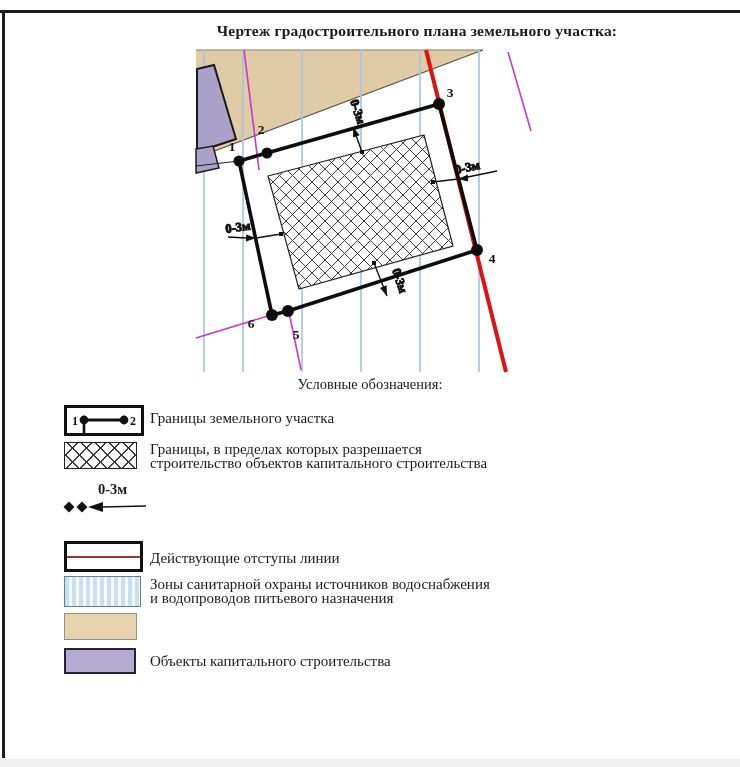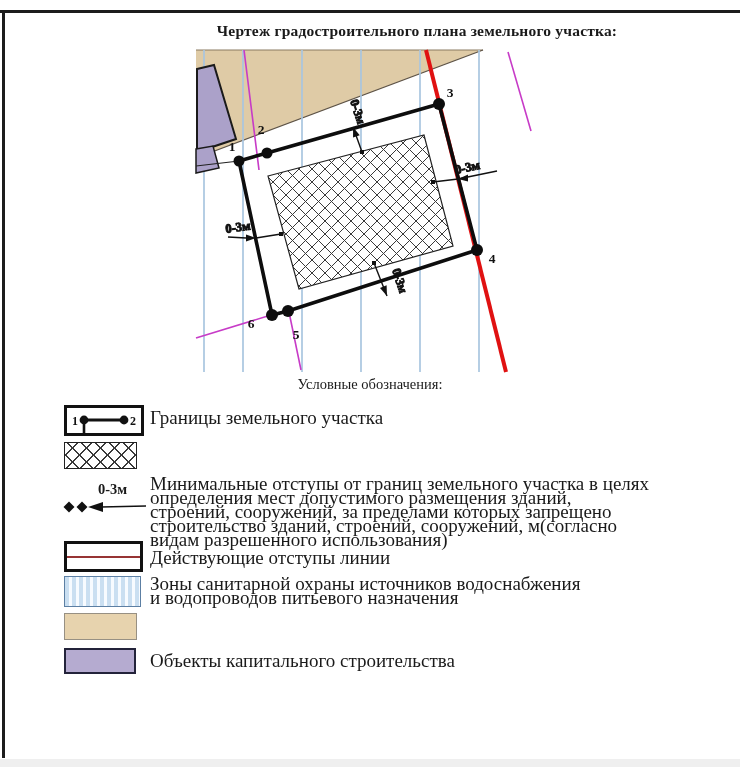--- a/index.html
+++ b/index.html
@@ -5,21 +5,21 @@
   html,body{margin:0;padding:0;background:#ffffff;}
   .page{position:relative;width:740px;height:767px;background:#ffffff;overflow:hidden;
         font-family:"Liberation Serif",serif;color:#1a1a1a;}
   .border-top{position:absolute;left:0;top:10px;width:740px;height:3px;background:#1c1c1c;}
   .border-left{position:absolute;left:2px;top:10px;width:3px;height:748px;background:#1c1c1c;}
   .border-bottom{position:absolute;left:0;top:759px;width:740px;height:8px;background:#efefef;}
   .doc-title{position:absolute;left:0;top:22px;width:740px;text-align:center;
              font-size:15.5px;font-weight:bold;letter-spacing:.2px;margin-left:47px;}
   .legend-heading{position:absolute;left:0;top:376px;width:740px;text-align:center;font-size:14.5px;}
   .map-svg{position:absolute;left:0;top:0;}
-  .leg-text{position:absolute;left:150px;font-size:19px;line-height:14px;white-space:pre-line;}
+  .leg-text{position:absolute;left:150px;font-size:15px;line-height:14px;white-space:pre-line;}
   .box{position:absolute;left:64px;box-sizing:border-box;background:#fff;}
   .box-boundary{top:405px;width:80px;height:31px;border:3px solid #111;}
   .box-hatch{top:442px;width:73px;height:27px;border:1.5px solid #222;
      background-color:#fff;
      background-image:
        repeating-linear-gradient(45deg,transparent 0 8.5px,#3a3a3a 8.5px 10px),
        repeating-linear-gradient(-45deg,transparent 0 8.5px,#3a3a3a 8.5px 10px);}
   .box-redline{top:541px;width:79px;height:31px;border:3px solid #111;display:flex;align-items:center;}
   .box-redline .redline{width:100%;height:2px;background:#973434;}
   .box-water{top:576px;width:77px;height:31px;border:1.5px solid #5c7fa3;
@@ -139,33 +139,30 @@
       <line x1="17" y1="12" x2="57" y2="12" stroke="#111" stroke-width="3"></line>
       <circle cx="17" cy="12" r="4.4" fill="#111"></circle>
       <circle cx="57" cy="12" r="4.4" fill="#111"></circle>
       <text x="5" y="17" font-size="12" font-weight="bold" fill="#111">1</text>
       <text x="63" y="17" font-size="12" font-weight="bold" fill="#111">2</text>
     </svg>
   </div>
   <div class="leg-text" style="top:411px">Границы земельного участка</div>
 
   <div class="box box-hatch"></div>
+  <div class="leg-text" style="top:442px">Границы, в пределах которых разрешается
+строительство  объектов капитального строительства</div>
 
   <div class="offsets-label">0-3м</div>
   <svg class="offsets-symbol" width="90" height="16" viewBox="0 0 90 16">
     <polygon points="7,2.5 12.5,8 7,13.5 1.5,8" fill="#111"></polygon>
     <polygon points="20,2.5 25.5,8 20,13.5 14.5,8" fill="#111"></polygon>
     <polygon points="26,8 41,3 41,13" fill="#111"></polygon>
     <line x1="39" y1="8" x2="84" y2="7" stroke="#111" stroke-width="1.6"></line>
   </svg>
-  <div class="leg-text" style="top:477px">Минимальные отступы от границ земельного участка в целях
-определения мест допустимого размещения зданий,
-строений, сооружений, за пределами которых запрещено
-строительство зданий, строений, сооружений, м(согласно
-видам разрешенного использования)</div>
 
   <div class="box box-redline">
     <div class="redline"></div>
   </div>
   <div class="leg-text" style="top:551px">Действующие отступы линии</div>
 
   <div class="box box-water"></div>
   <div class="leg-text" style="top:577px">Зоны санитарной охраны источников водоснабжения
 и водопроводов питьевого назначения</div>
 

